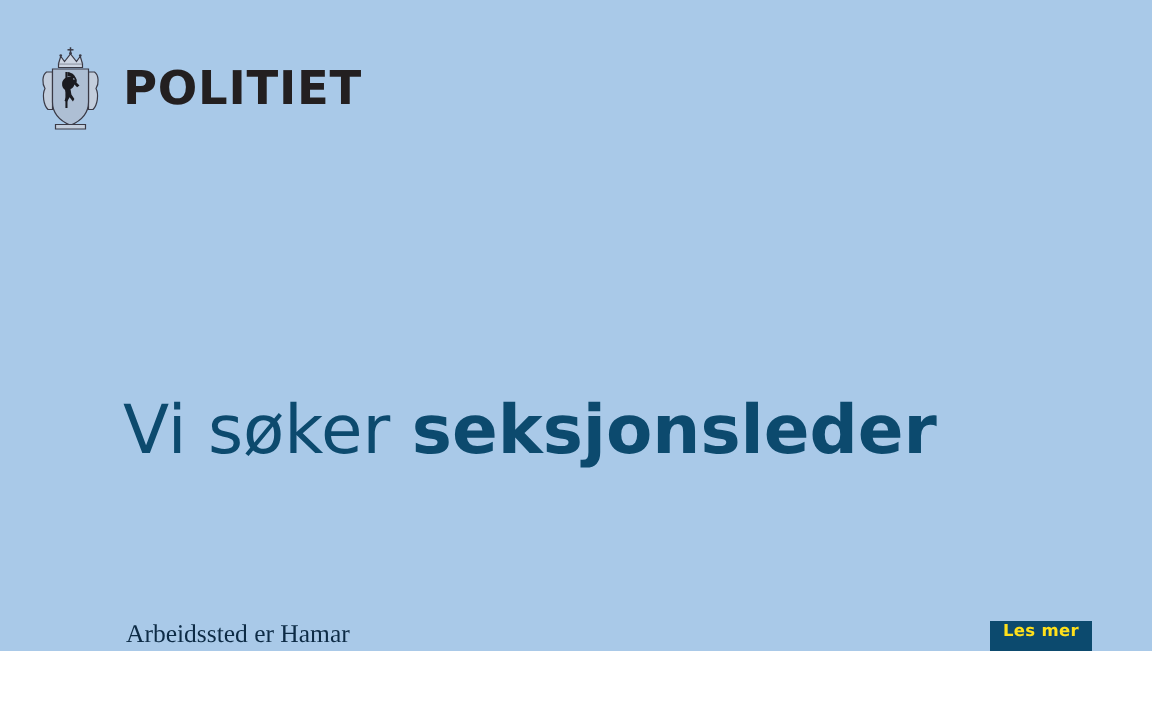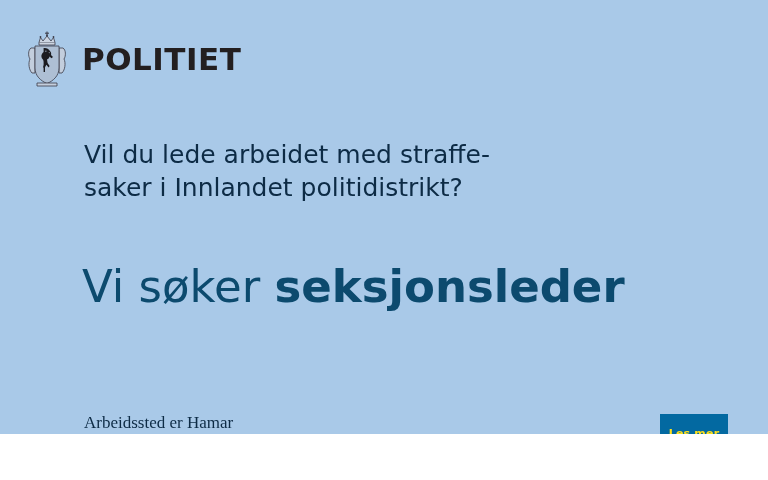--- a/index.html
+++ b/index.html
@@ -89,25 +89,25 @@
     white-space: nowrap;
   }
 
   
   .cta-button {
     position: absolute;
     left: 660px;
     top: 414px;
     width: 68px;
     height: 26px;
-    background: #0369a1;
+    background: #0c4a6e;
     border: none;
     padding: 0;
     display: flex;
-    align-items: flex-end;
+    align-items: flex-start;
     justify-content: center;
     cursor: pointer;
   }
   .cta-button-label {
     font-family: "DejaVu Sans", sans-serif;
     font-size: 11px;
     font-weight: bold;
     color: #ffe01b;
     letter-spacing: 0.2px;
     white-space: nowrap;
@@ -161,22 +161,20 @@
 
           <path d="M19.6 18 L21 18 L21 42 L19.6 42 Z"></path>
 
           <path d="M21 18 C24.4 18.4 26.4 20.4 26.6 23 C24.6 21.4 22.6 20.8 21 20.8 Z"></path>
         </g>
       </svg>
     </span>
     <span class="wordmark">POLITIET</span>
   </div>
 
-  <div class="question">Vil du lede arbeidet med straffe-
-saker i Innlandet politidistrikt?</div>
 
   <div class="main-title">
     <span class="light">Vi søker </span><span class="strong">seksjonsleder</span>
   </div>
 
   <div class="location">Arbeidssted er Hamar</div>
 
   <button class="cta-button">
     <span class="cta-button-label">Les mer</span>
   </button>

